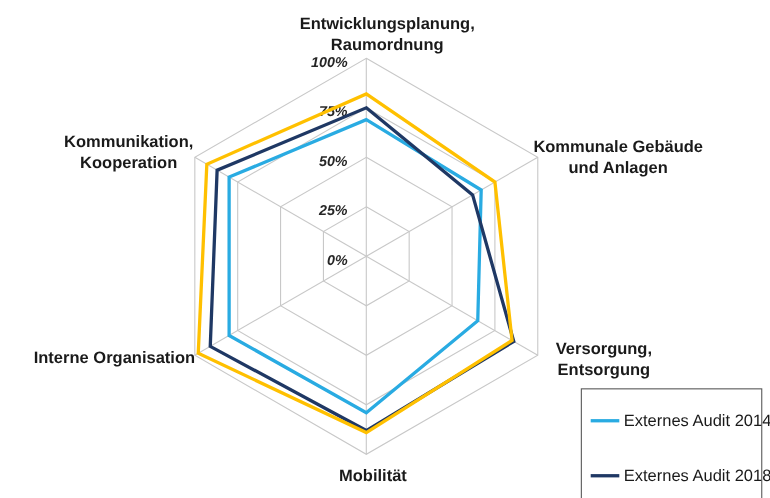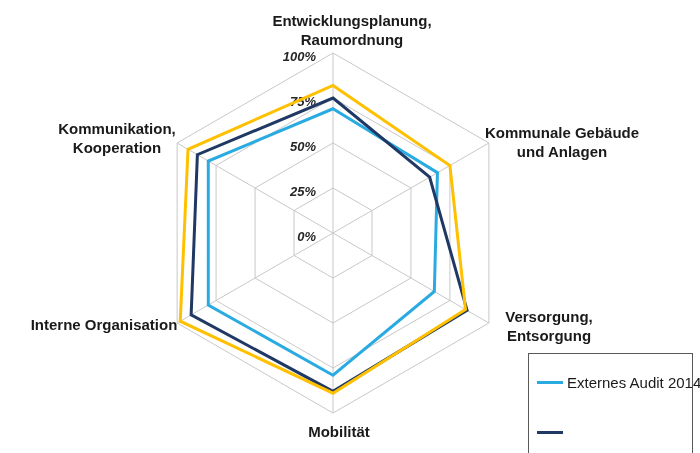--- a/index.html
+++ b/index.html
@@ -51,15 +51,16 @@
       <text x="117" y="134" text-anchor="middle" class="axis-label"><tspan x="117" y="134">Kommunikation,</tspan><tspan x="117" y="153">Kooperation</tspan></text>
     </svg>
 
   <div class="legend">
     <div class="legend-item">
       <span class="legend-swatch" style="background: rgb(41, 171, 226);"></span>
       <span class="legend-label">Externes Audit 2014</span>
     </div>
     <div class="legend-item">
       <span class="legend-swatch" style="background: rgb(31, 56, 100);"></span>
+      <span class="legend-label">Externes Audit 2018</span>
     </div>
   </div>
 </div>
 
 </body></html>

